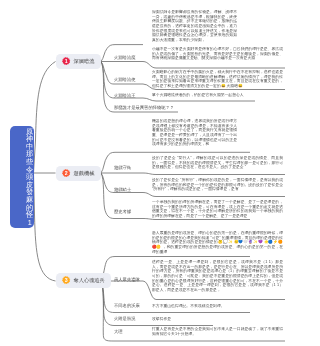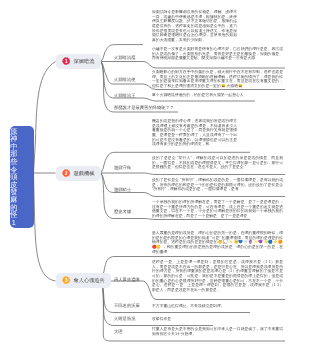--- a/index.html
+++ b/index.html
@@ -2,21 +2,21 @@
 <html><head>
 <meta charset="utf-8">
 <title>mindmap</title>
 <style>
   html,body{margin:0;padding:0;width:300px;height:346px;background:#ffffff;overflow:hidden;}
   body{font-family:"Liberation Sans",sans-serif;-webkit-font-smoothing:antialiased;}
   #canvas{position:relative;width:300px;height:346px;background:#fff;}
   svg#wires{position:absolute;left:0;top:0;width:300px;height:346px;pointer-events:none;}
   .root-node{position:absolute;left:10px;top:126px;width:23.5px;height:102px;
     background:#4a67c8;border-radius:5px;box-sizing:border-box;
-    display:flex;align-items:center;justify-content:flex-start;}
+    display:flex;align-items:center;justify-content:flex-end;}
   .root-text{display:block;width:7.6px;color:#fff;font-size:7.2px;
     line-height:7.6px;word-break:break-all;text-align:center;font-weight:400;}
   .branch{position:absolute;background:#ebedf4;border-radius:4.5px;height:15px;
     display:flex;align-items:center;box-sizing:border-box;padding-left:6.5px;padding-right:6.5px;}
   .badge{width:8.6px;height:8.6px;position:relative;display:flex;align-items:center;
     justify-content:center;margin-right:3px;flex:0 0 auto;}
   .badge svg{position:absolute;left:0;top:0;width:8.6px;height:8.6px;}
   #b1 .bshape{fill:#e8254a;}
   #b2 .bshape{fill:#fc5b35;}
   #b3 .bshape{fill:#ffa91e;}

